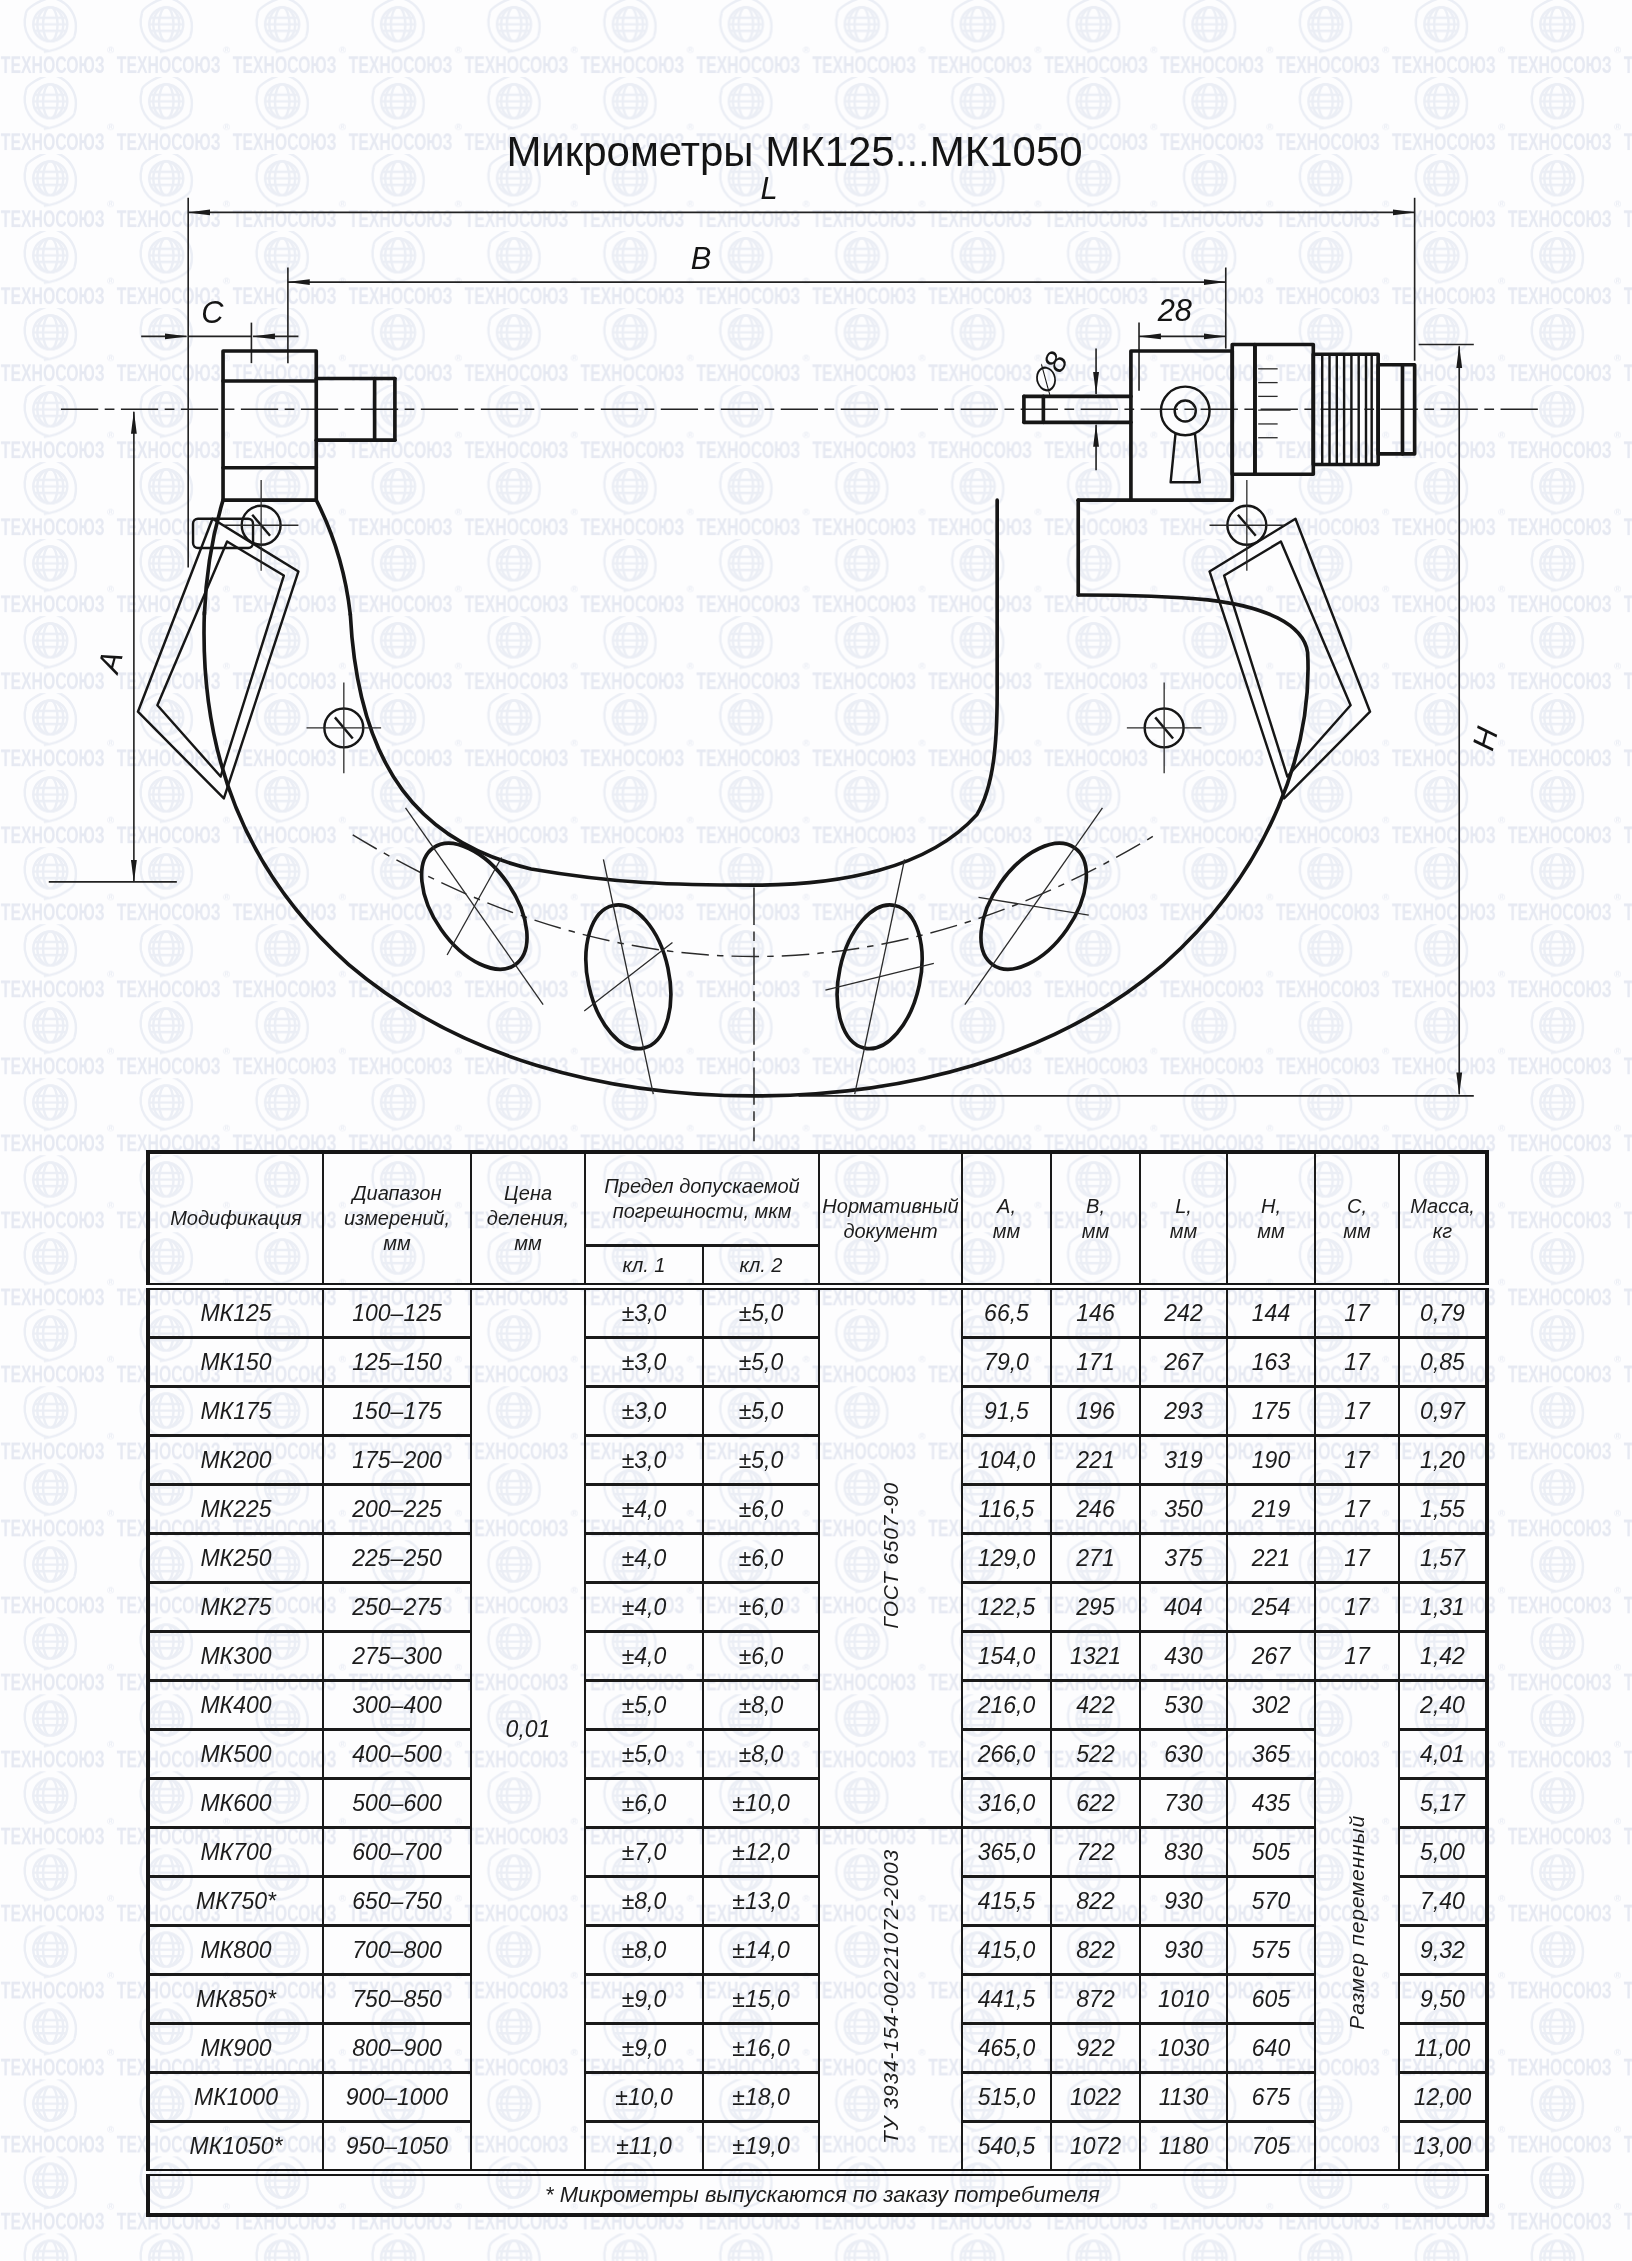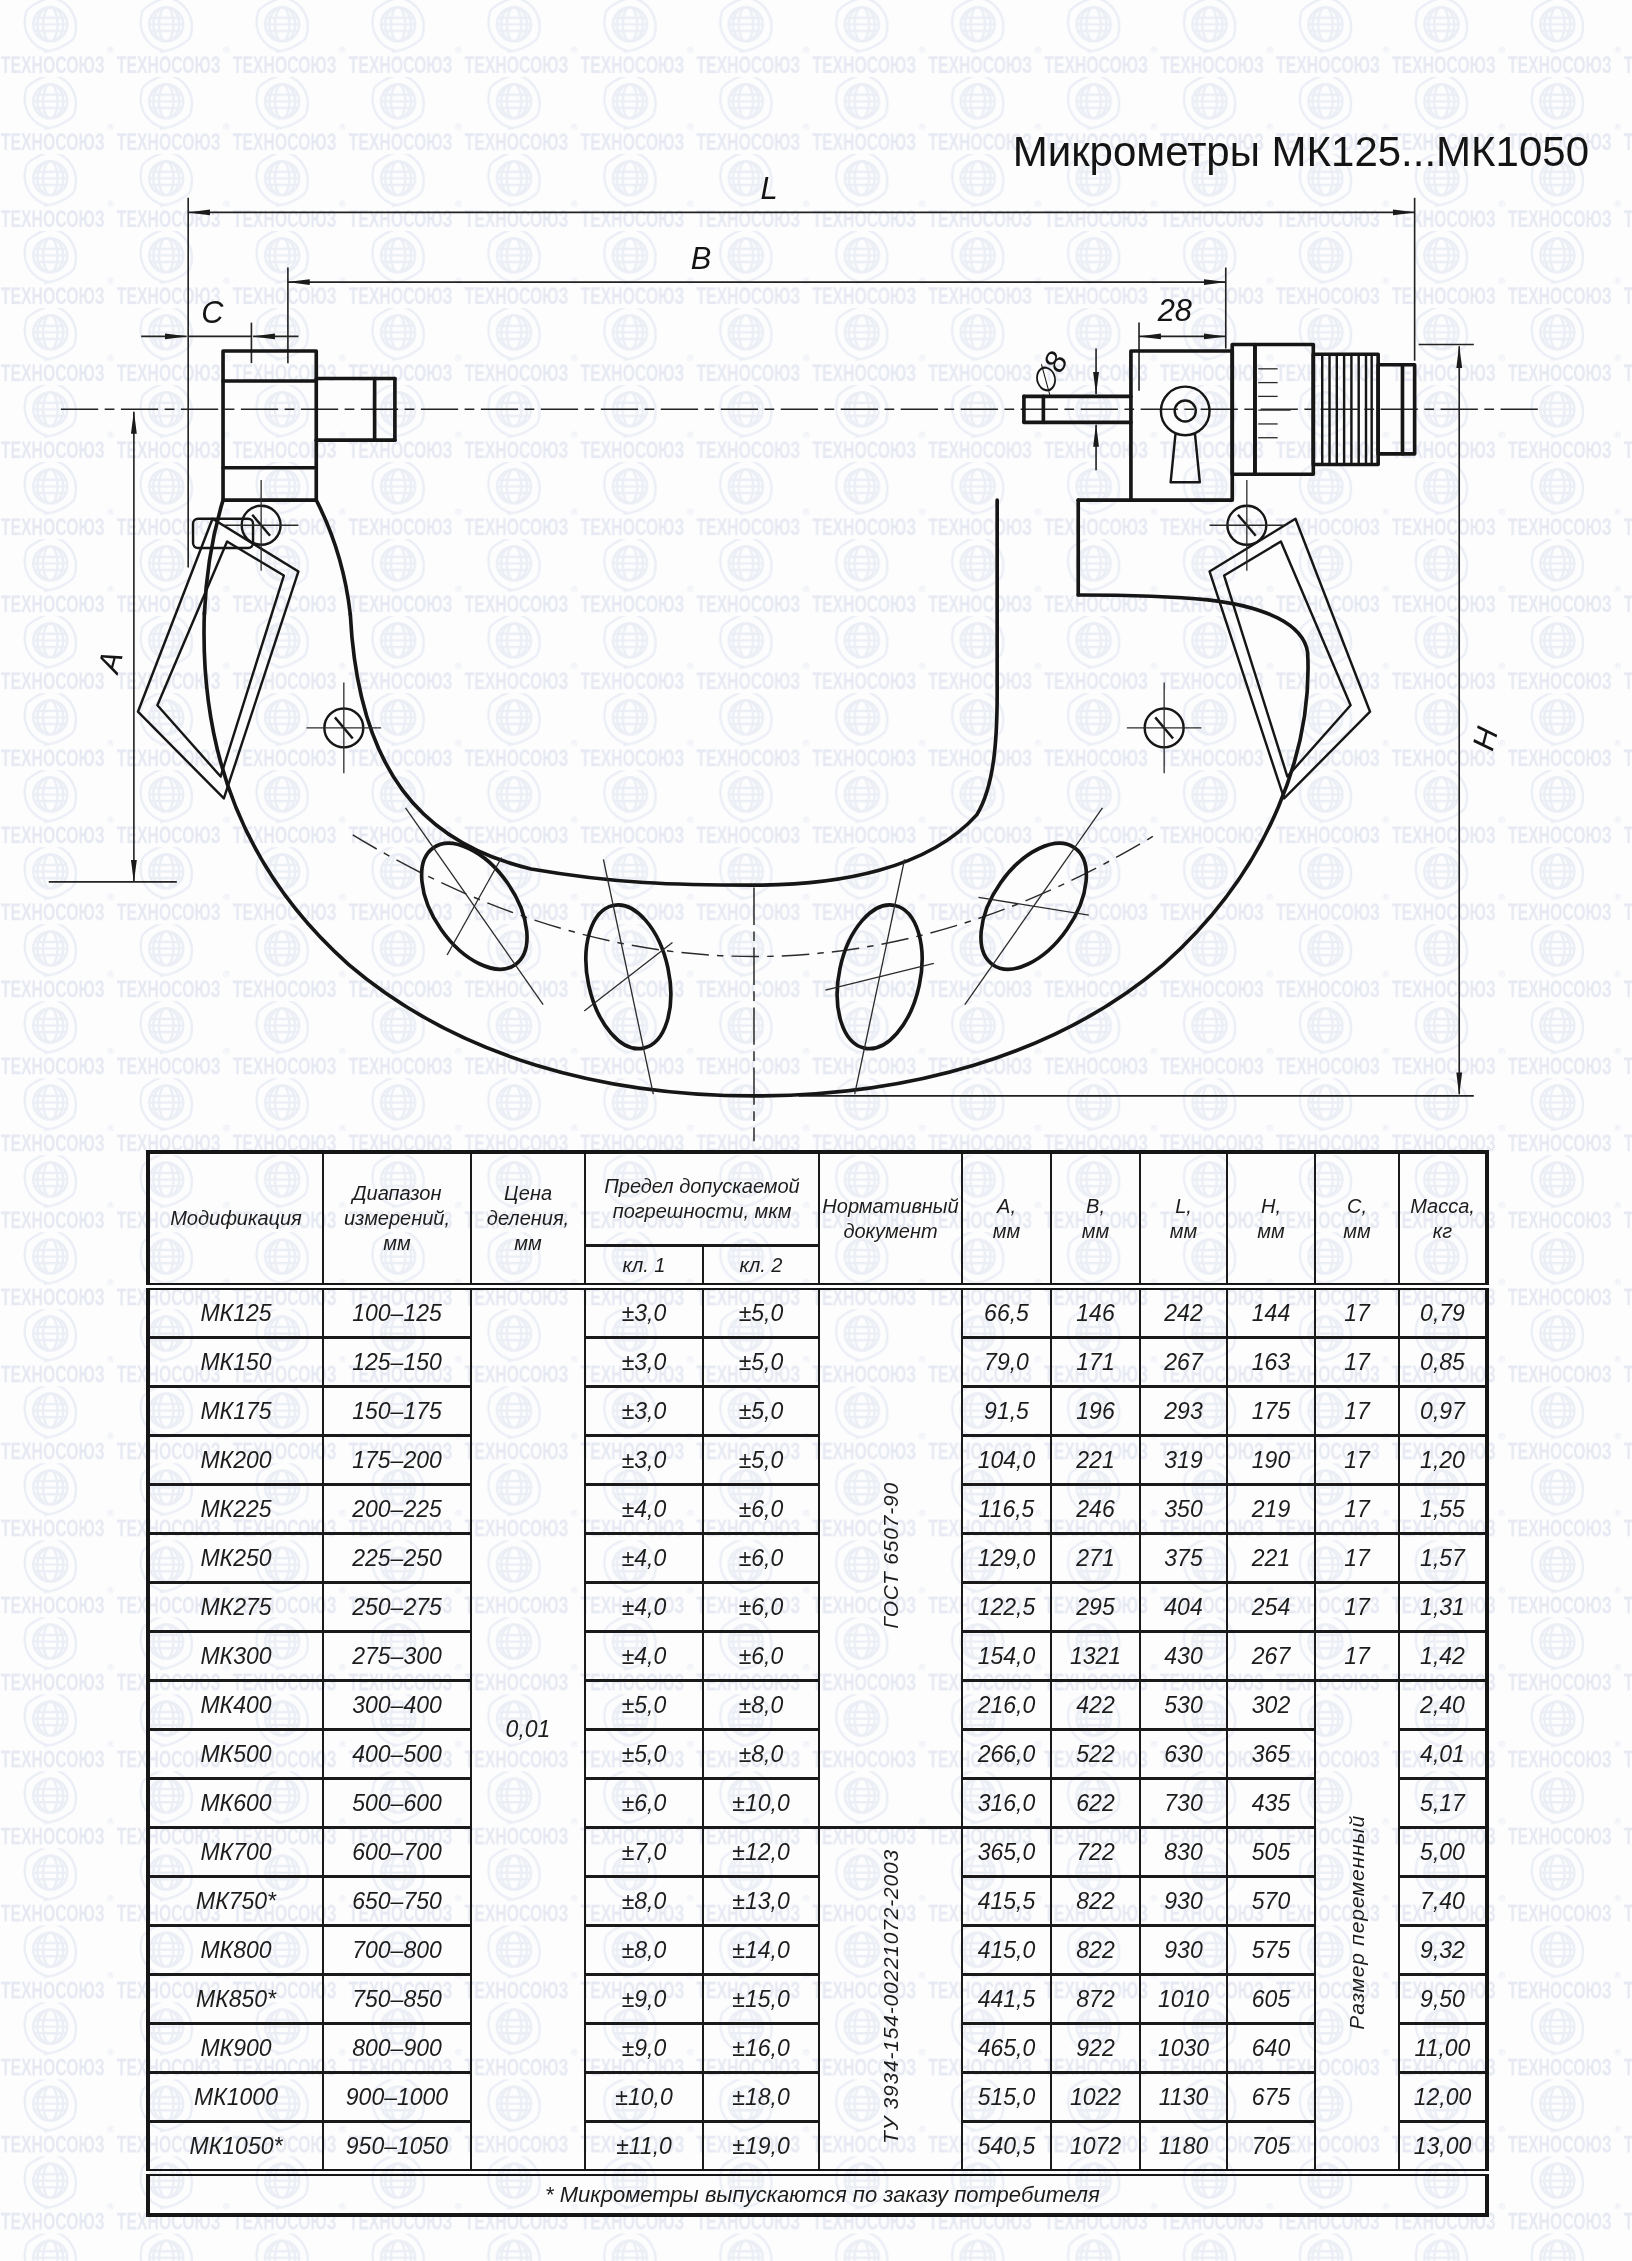--- a/index.html
+++ b/index.html
@@ -3,21 +3,21 @@
 <meta charset="utf-8">
 <style>
   html,body{margin:0;padding:0;background:#ffffff;}
   .sheet{position:relative;width:1632px;height:2261px;background:#fdfdfe;overflow:hidden;
          font-family:"Liberation Sans",sans-serif;color:#1a1a1a;}
   
   .wm-svg{position:absolute;left:0;top:0;z-index:0;}
   .wm-t{font-family:"Liberation Sans",sans-serif;font-weight:bold;font-size:30px;fill:#e6e9f2;}
   .wm-r{font-family:"Liberation Sans",sans-serif;font-weight:bold;font-size:12px;fill:#e9ecf4;}
   
-  .title{position:absolute;left:0;top:128px;width:1589px;text-align:right;z-index:2;
+  .title{position:absolute;left:0;top:128px;width:1589px;text-align:center;z-index:2;
          font-size:42px;letter-spacing:0px;color:#141414;font-weight:500;}
   
   .draw{position:absolute;left:0;top:0;z-index:1;}
   .ol{stroke:#161616;stroke-width:4.5;fill:none;stroke-linecap:round;stroke-linejoin:round;}
   .ml{stroke:#161616;stroke-width:3;fill:none;stroke-linejoin:round;}
   .tl{stroke:#222;stroke-width:2;fill:none;}
   .tl1{stroke:#2a2a2a;stroke-width:1.6;fill:none;}
   .cl{stroke:#222;stroke-width:1.8;fill:none;stroke-dasharray:46 8 12 8;}
   .dash{stroke:#2a2a2a;stroke-width:1.8;fill:none;stroke-dasharray:34 10 8 10;}
   .dimtext{font-family:"Liberation Sans",sans-serif;font-style:italic;font-size:38px;fill:#141414;}

